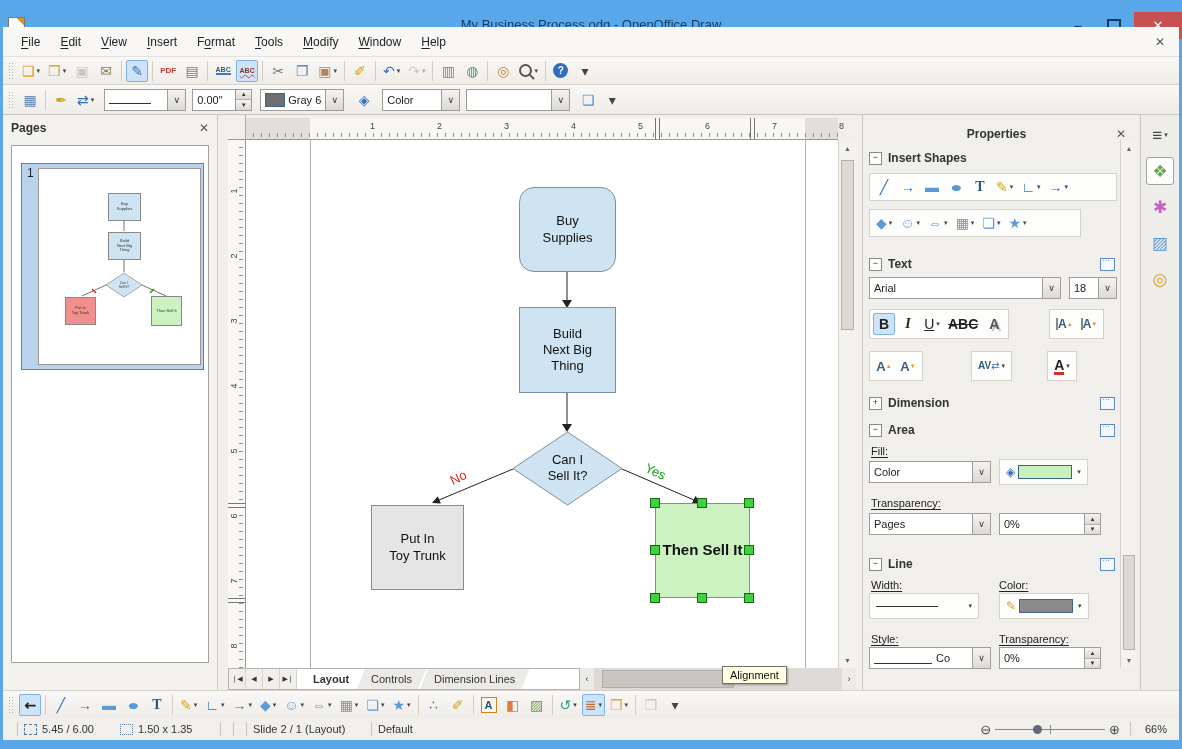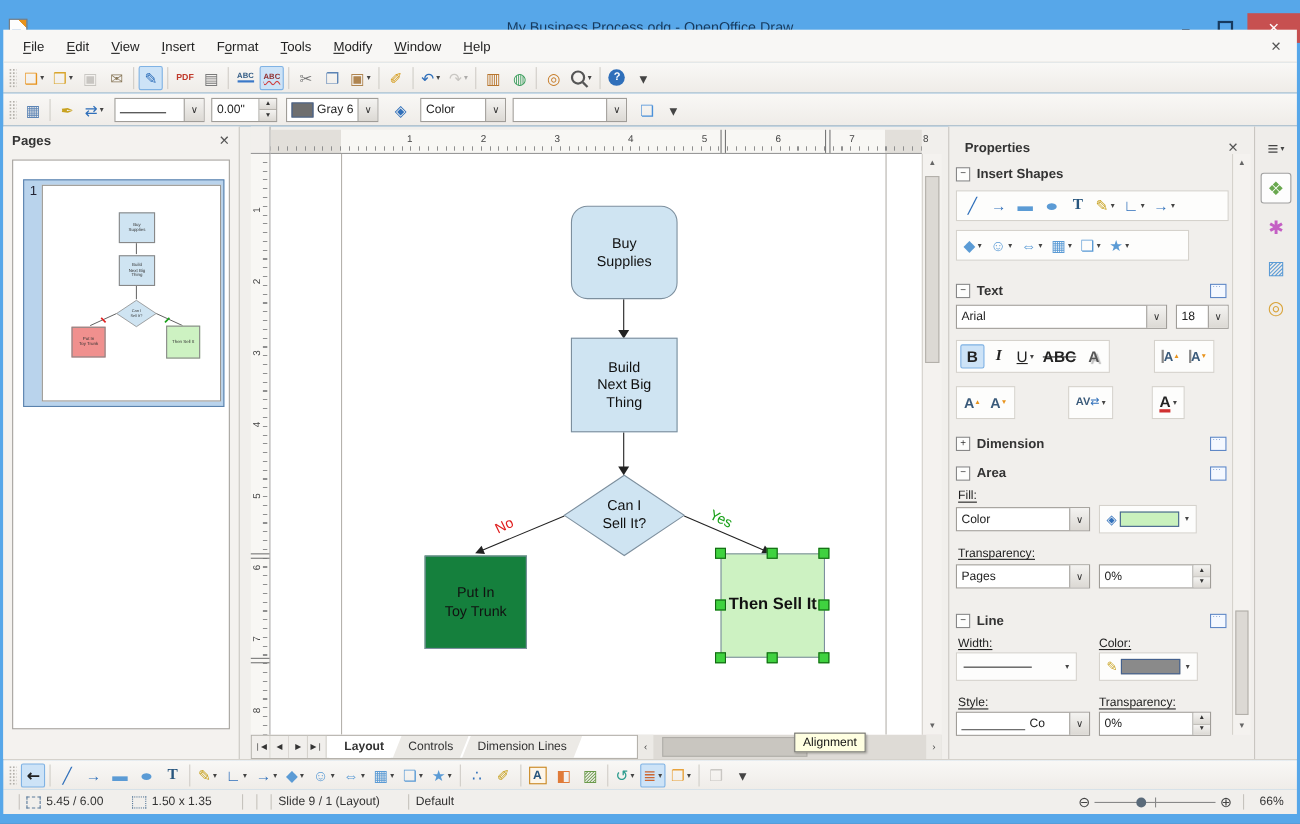--- a/index.html
+++ b/index.html
@@ -98,21 +98,21 @@
   .tabs-zone{width:352px;background:#fff;border:1px solid #b5b2ac;box-sizing:border-box;display:flex;align-items:stretch;}
   .navbtn{width:16px;display:flex;align-items:center;justify-content:center;font-size:7px;color:#333;background:#f1efec;border-right:1px solid #d5d2cc;}
   .ptab{display:flex;align-items:center;padding:0 14px;margin-left:-6px;clip-path:polygon(8px 0,100% 0,calc(100% - 8px) 100%,0 100%);background:#eceae6;font-size:11px;color:#333;}
   .ptab.active{background:#fff;font-weight:bold;}
   .hscroll{flex:1;display:flex;align-items:stretch;background:#dedbd6;}
   .hs-btn{width:14px;display:flex;align-items:center;justify-content:center;font-size:9px;color:#444;background:#eceae6;}
   .hs-thumb{width:130px;margin:2px 0 2px 8px;background:#c9c6c0;border:1px solid #b0ada8;}
 
   
   .props{left:859px;top:0;width:278px;height:575px;background:#f1efec;border-left:1px solid #c9c6c1;box-sizing:border-box;}
-  .props .panel-head{padding:6px 14px 0 14px;}
+  .props .panel-head{padding:6px 14px 0 14px;text-align:center;}
   .sec-h{position:absolute;left:6px;display:flex;align-items:center;width:246px;}
   .coll{width:11px;height:11px;border:1px solid #888;background:#fdfdfc;font-size:9px;line-height:9px;text-align:center;color:#333;margin-right:6px;}
   .sec-t{font-weight:bold;font-size:12px;color:#333;flex:1;}
   .dlg{width:13px;height:11px;border:1px solid #5f87c5;background:#f4f8ff;position:relative;}
   .dlg::after{content:"···";position:absolute;left:1px;top:-3px;font-size:8px;color:#5f87c5;letter-spacing:0;}
   .pbar{position:absolute;background:#fdfdfc;border:1px solid #d5d2cc;display:flex;align-items:center;padding:0 2px;height:28px;box-sizing:border-box;}
   .pgroup{position:absolute;background:#fdfdfc;border:1px solid #d5d2cc;display:flex;align-items:center;padding:0 2px;height:30px;box-sizing:border-box;}
   .plabel{position:absolute;font-size:11px;color:#222;}
   .plabel u{text-underline-offset:2px;}
   .bold-b{font-weight:bold;font-size:14px;color:#222;}
@@ -384,21 +384,21 @@
         <polygon points="321.5,292 376,328.5 321.5,365 267,328.5" stroke="#7d8f9e" stroke-width="1" style="fill: rgb(207, 228, 242);"></polygon>
       </svg>
 
       <div class="node" style="left: 273px; top: 47px; width: 97px; height: 85px; background: rgb(207, 228, 242); border-radius: 15px;">Buy
 Supplies</div>
       <div class="node" style="left: 273px; top: 167px; width: 97px; height: 86px; background: rgb(207, 228, 242);">Build
 Next Big
 Thing</div>
       <div class="dec-label" style="left:267px;top:303px;width:109px;height:50px">Can I
 Sell It?</div>
-      <div class="node" style="left: 140px; top: 365px; width: 93px; height: 85px; background: #15803d;">Put In
+      <div class="node" style="left: 125px; top: 365px; width: 93px; height: 85px; background: #e5e5e5;">Put In
 Toy Trunk</div>
       <div class="node sell" style="left: 409px; top: 363px; width: 95px; height: 95px; background: rgb(205, 242, 194);">Then Sell It</div>
 
       <span class="edge-label" style="left: 204px; top: 330px; transform: rotate(-26deg); color: rgb(224, 32, 32);">No</span>
       <span class="edge-label" style="left: 399px; top: 324px; transform: rotate(26deg); color: rgb(24, 160, 24);">Yes</span>
 
       <span class="handle" style="left: 404px; top: 358px; background: rgb(63, 210, 63);"></span>
       <span class="handle" style="left: 451px; top: 358px; background: rgb(63, 210, 63);"></span>
       <span class="handle" style="left: 498px; top: 358px; background: rgb(63, 210, 63);"></span>
       <span class="handle" style="left: 404px; top: 405px; background: rgb(63, 210, 63);"></span>
@@ -763,21 +763,21 @@
 
   <div class="abs statusbar">
     <span class="st-sep"></span>
     <span class="st-ico"></span>
     <span style="width:78px">5.45 / 6.00</span>
     <span class="st-ico solid"></span>
     <span style="width:76px">1.50 x 1.35</span>
     <span class="st-sep"></span>
     <span class="st-sep"></span>
     <span class="st-sep"></span>
-    <span style="width:112px">Slide 9 / 1 (Layout)</span>
+    <span style="width:112px">Slide 2 / 1 (Layout)</span>
     <span class="st-sep"></span>
     <span style="width:140px">Default</span>
     <div class="zoomwrap">
       <span class="zbtn">⊖</span>
       <span class="ztrack">
         <span class="line"></span>
         <span class="tick"></span>
         <span class="thumb"></span>
       </span>
       <span class="zbtn">⊕</span>

